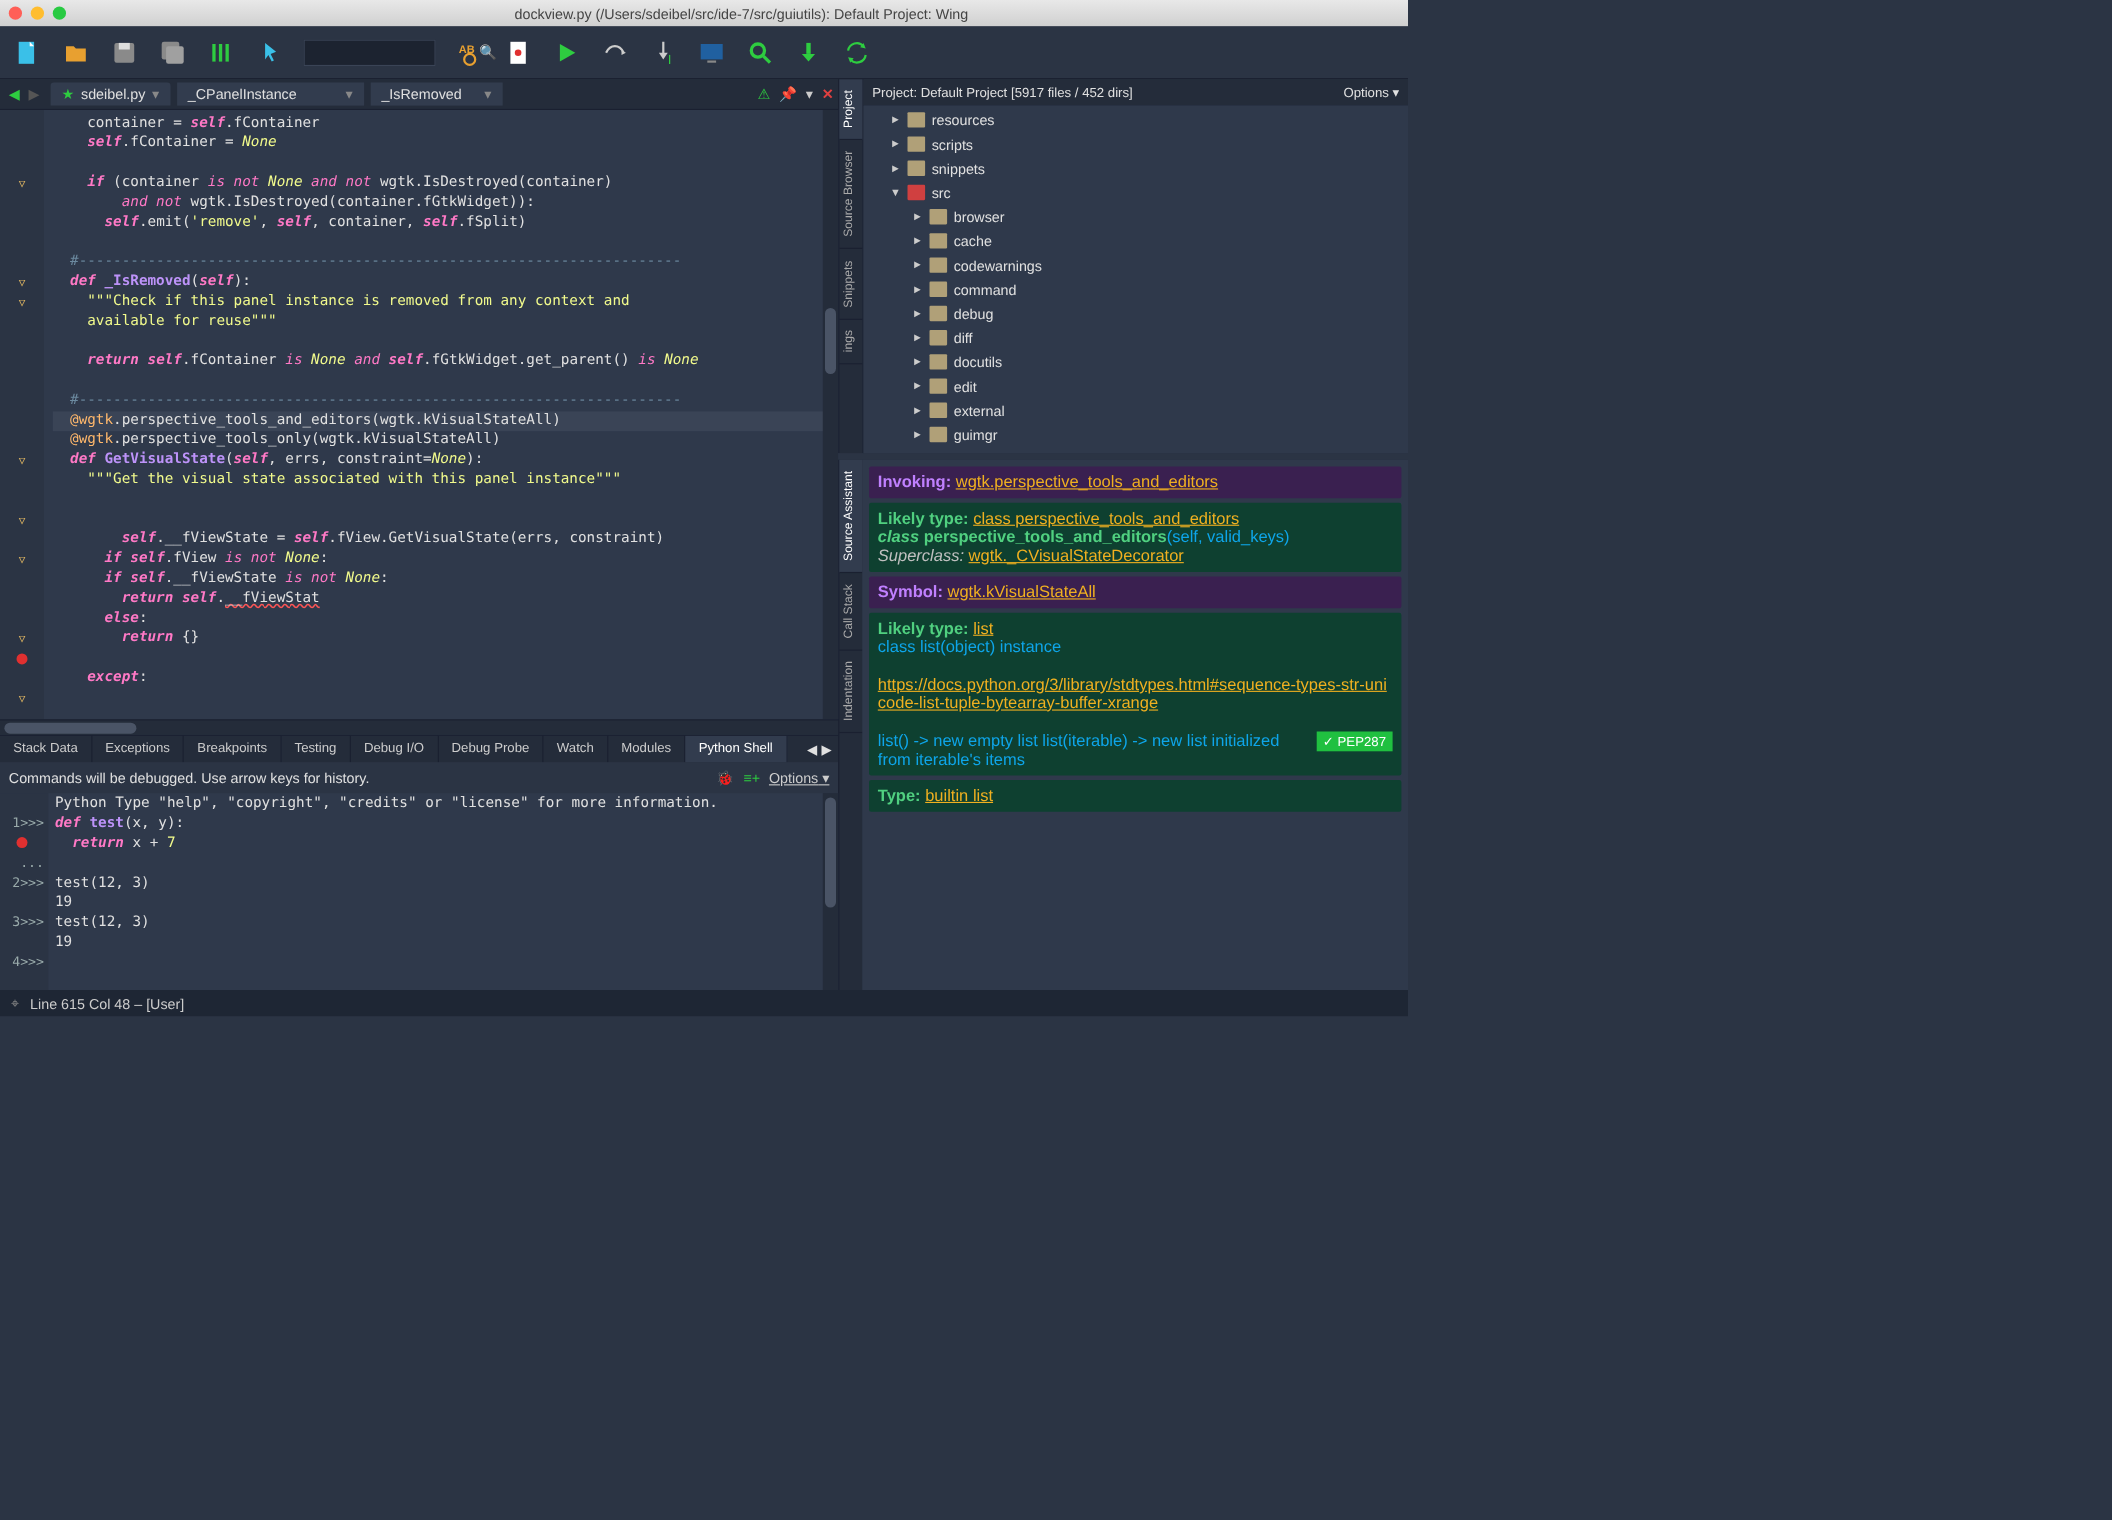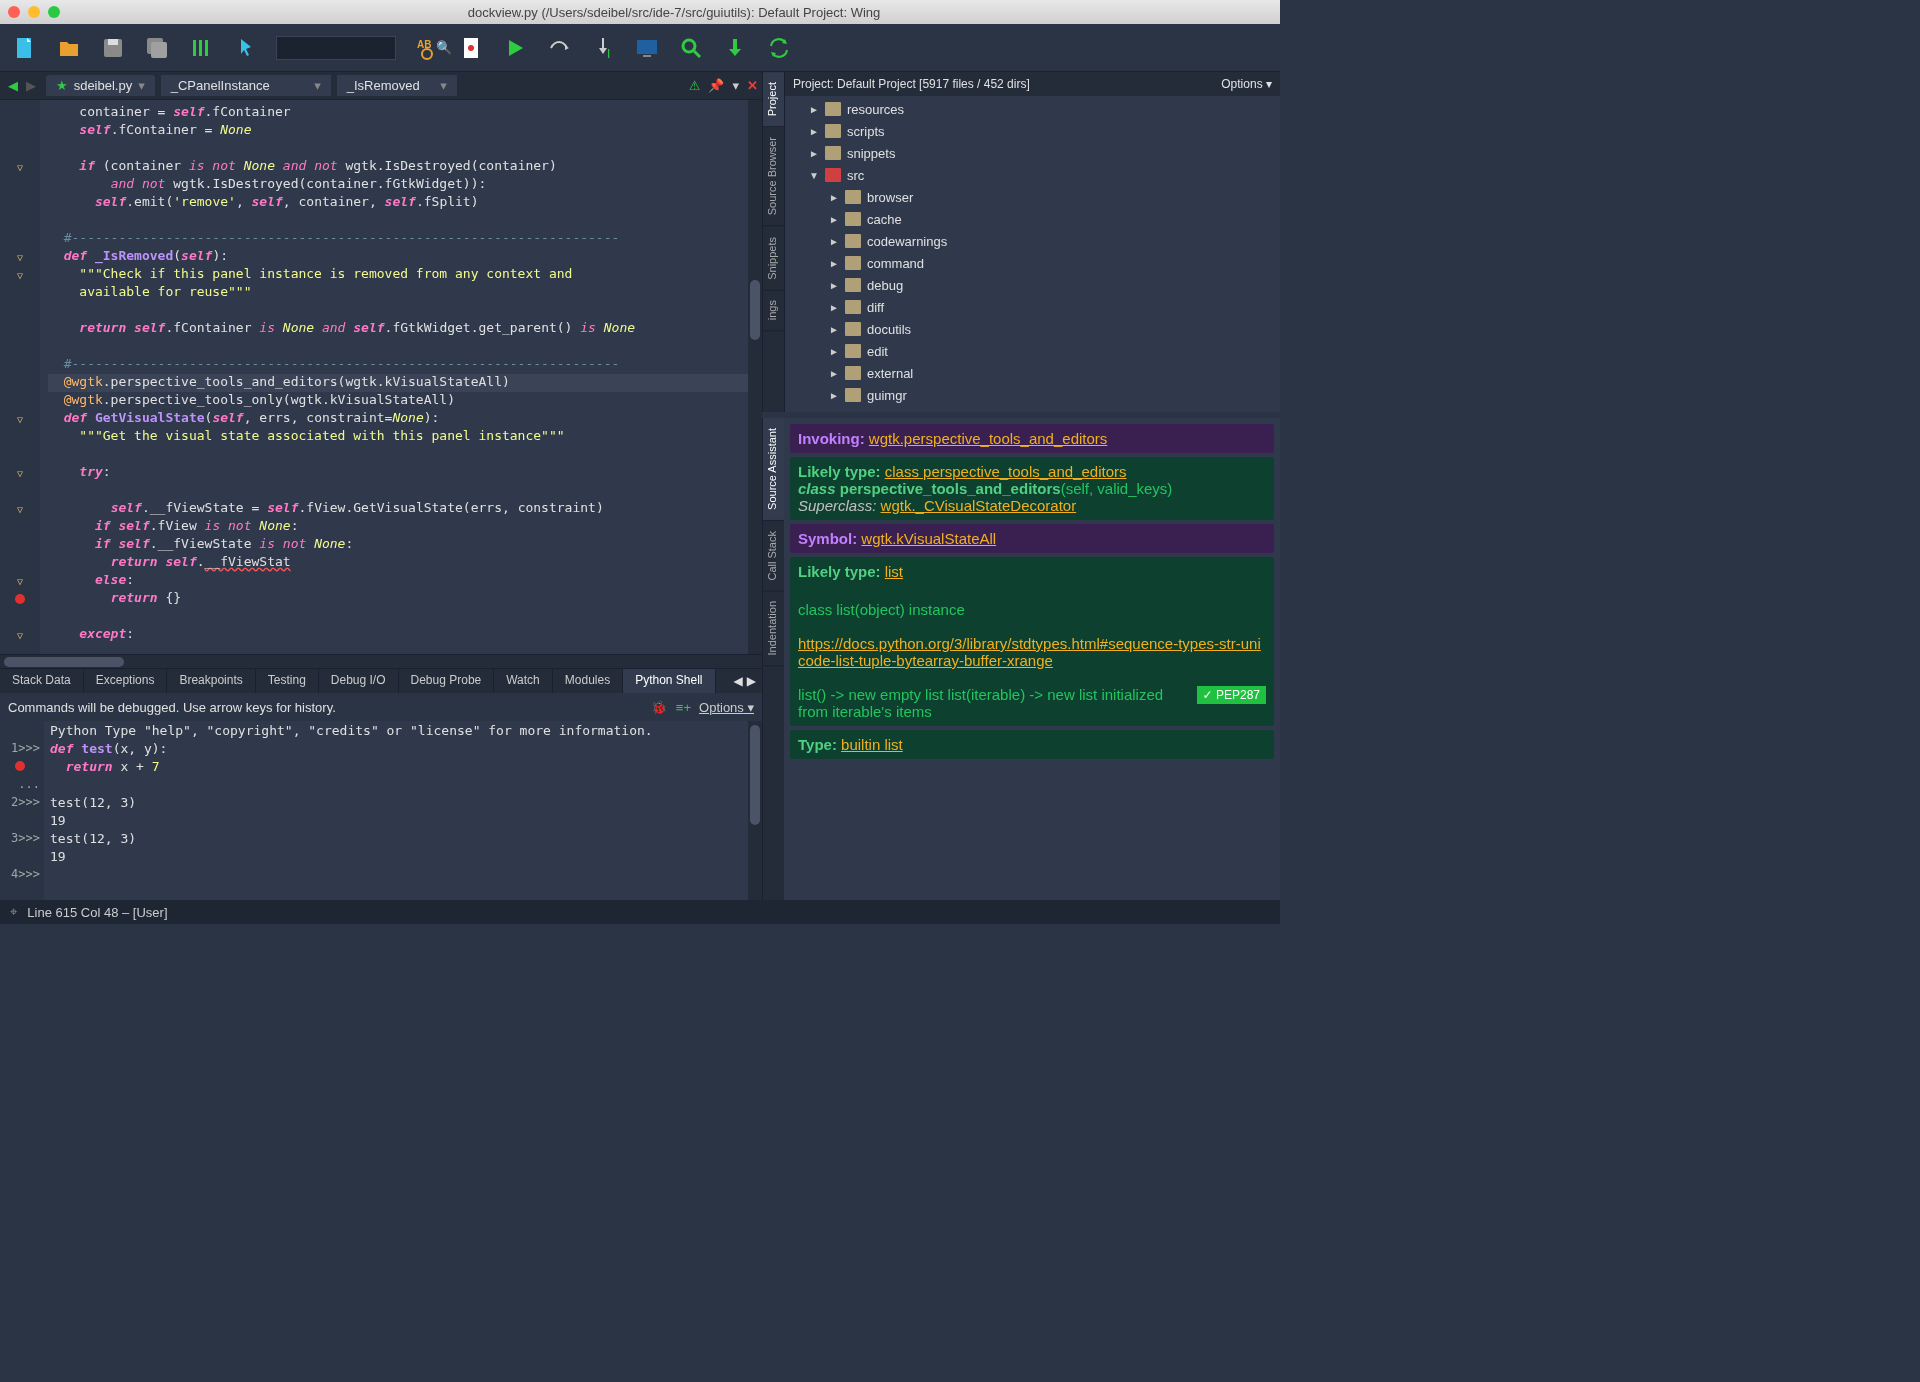--- a/index.html
+++ b/index.html
@@ -132,21 +132,21 @@
 
 .assist-panel { flex:1; display:flex; border-top: 6px solid #2b3444;}
 .assist-body { flex:1; background: #2f394b; overflow:auto; padding: 6px; position:relative;}
 .assist-box { border-radius: 2px; padding: 6px 8px; margin-bottom: 4px; font-size: 15px; }
 .box-purple { background: #3a2050; }
 .box-teal { background: #0e4030; }
 .assist-label { color: #c080ff; font-weight: bold; }
 .assist-link { color: #f0b020; text-decoration: underline; cursor: pointer; }
 .assist-green { color: #50d080; font-weight: bold; }
 .assist-green-i { color: #50d080; font-style: italic; font-weight:bold;}
-.assist-white { color: #22c55e; margin-top: 21px; }
+.assist-white { color: #0ea5e9; }
 .assist-gray-i { color: #c0c0c0; font-style: italic; }
 .pep-badge { background: #20c040; color: #fff; padding: 2px 6px; font-size: 12px; display:inline-block; float:right; }
 .pep-badge::before { content:"✓ "; }
 
 
 .statusbar { height: 24px; background: #1e2634; display:flex; align-items:center; padding: 0 10px; gap: 10px; font-size: 13px; color:#ccc;}
 .bug-ico { color:#888; }
 
 </style>
 </head>
@@ -352,21 +352,20 @@
           <div class="code-line">    <span class="s">available for reuse"""</span></div>
           <div class="code-line"></div>
           <div class="code-line">    <span class="k">return</span> <span class="k">self</span>.fContainer <span class="kw-extra">is</span> <span class="none">None</span> <span class="kw-extra">and</span> <span class="k">self</span>.fGtkWidget.get_parent() <span class="kw-extra">is</span> <span class="none">None</span></div>
           <div class="code-line"></div>
           <div class="code-line">  <span class="c-dotted">#----------------------------------------------------------------------</span></div>
           <div class="code-line hl-line">  <span class="decor">@wgtk</span>.perspective_tools_and_editors(wgtk.kVisualStateAll)</div>
           <div class="code-line">  <span class="decor">@wgtk</span>.perspective_tools_only(wgtk.kVisualStateAll)</div>
           <div class="code-line">  <span class="k">def</span> <span class="fn">GetVisualState</span>(<span class="k">self</span>, errs, constraint=<span class="none">None</span>):</div>
           <div class="code-line">    <span class="s">"""Get the visual state associated with this panel instance"""</span></div>
           <div class="code-line"></div>
-          <div class="code-line">    <span class="k">try</span>:</div>
           <div class="code-line"></div>
           <div class="code-line">        <span class="k">self</span>.__fViewState <span class="op">=</span> <span class="k">self</span>.fView.GetVisualState(errs, constraint)</div>
           <div class="code-line">      <span class="k">if</span> <span class="k">self</span>.fView <span class="kw-extra">is not</span> <span class="none">None</span>:</div>
           <div class="code-line">      <span class="k">if</span> <span class="k">self</span>.__fViewState <span class="kw-extra">is not</span> <span class="none">None</span>:</div>
           <div class="code-line">        <span class="k">return</span> <span class="k">self</span>.<span class="err-underline">__fViewStat</span></div>
           <div class="code-line">      <span class="k">else</span>:</div>
           <div class="code-line">        <span class="k">return</span> {}</div>
           <div class="code-line"></div>
           <div class="code-line">    <span class="k">except</span>:</div>
         </div>

